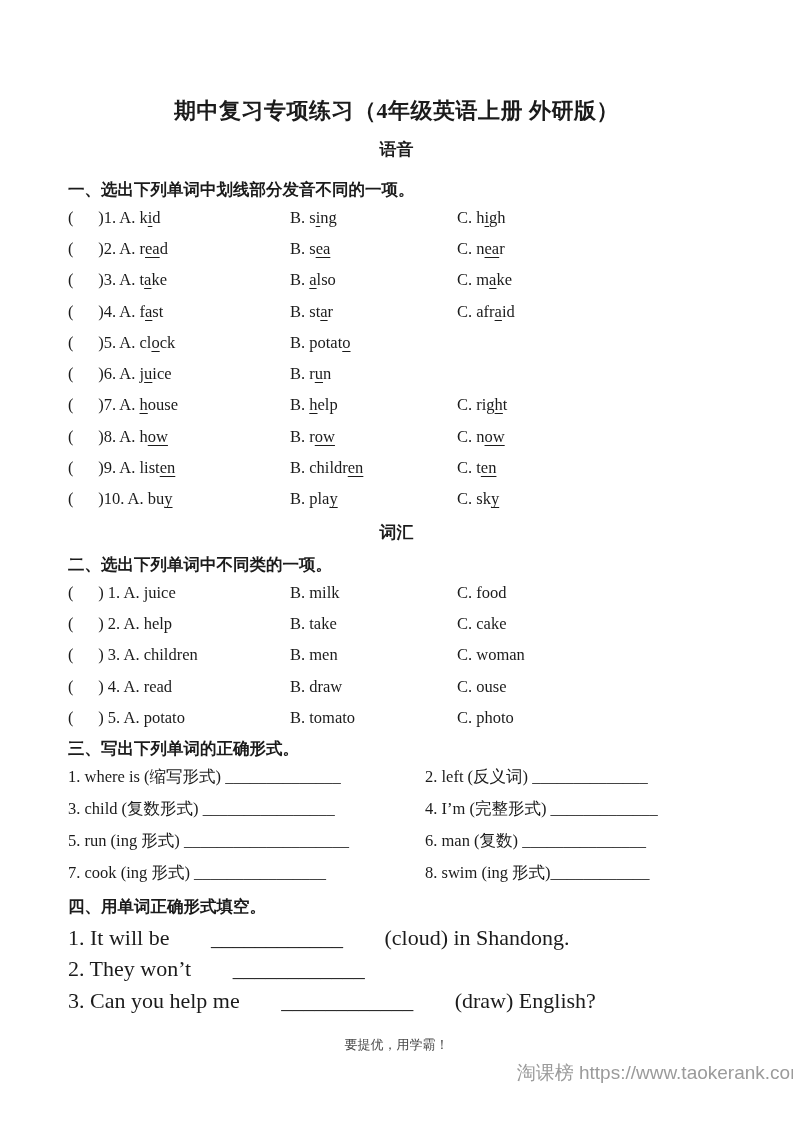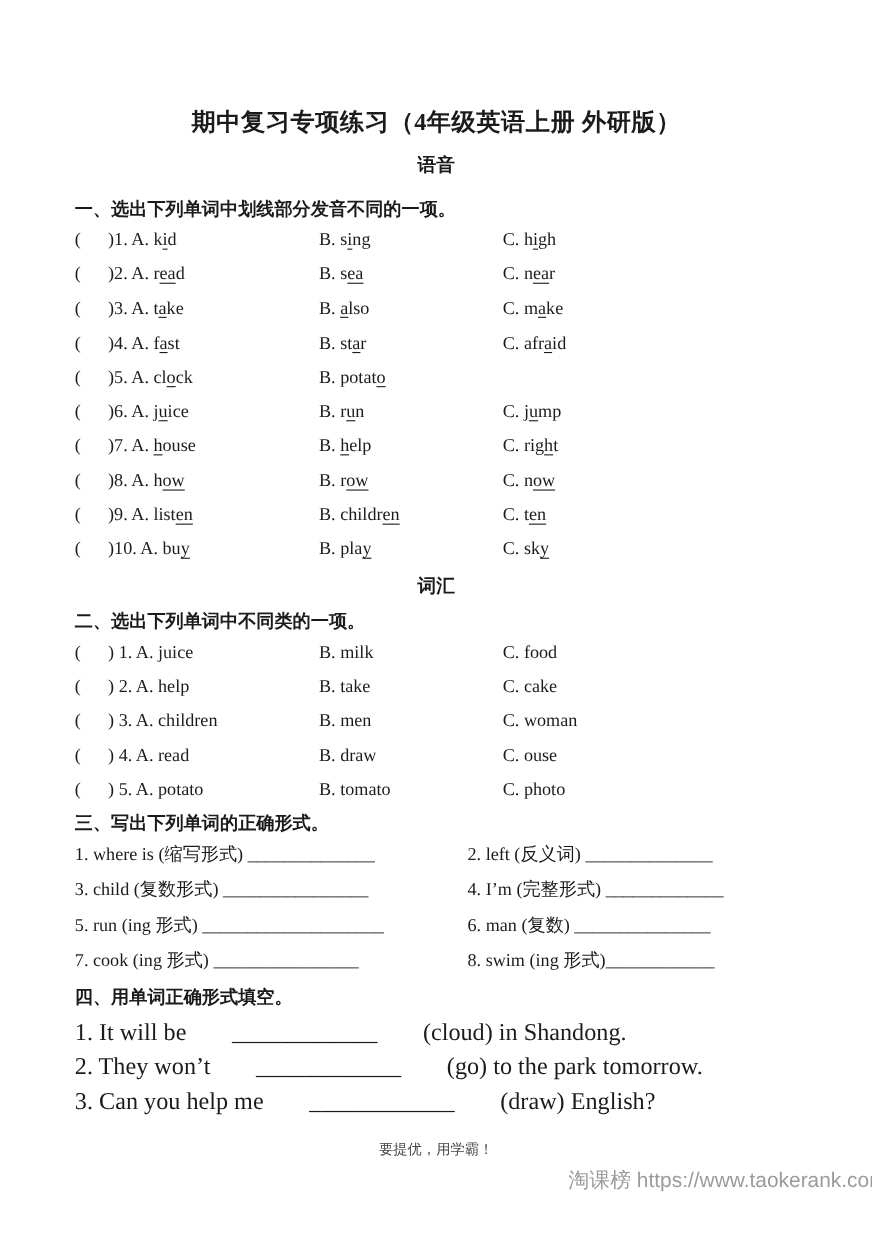--- a/index.html
+++ b/index.html
@@ -61,21 +61,20 @@
       <span class="c2"><span>B. </span><span><span>st</span><span class="ul">a</span><span>r</span></span></span>
       <span class="c3"><span>C. </span><span><span>afr</span><span class="ul">a</span><span>id</span></span></span>
     </div>
     <div class="qr">
       <span class="c1"><span>(      )5. </span><span>A. </span><span><span>cl</span><span class="ul">o</span><span>ck</span></span></span>
       <span class="c2"><span>B. </span><span><span>potat</span><span class="ul">o</span><span></span></span></span>
     </div>
     <div class="qr">
       <span class="c1"><span>(      )6. </span><span>A. </span><span><span>j</span><span class="ul">u</span><span>ice</span></span></span>
       <span class="c2"><span>B. </span><span><span>r</span><span class="ul">u</span><span>n</span></span></span>
-      <span class="c3"><span>C. </span><span><span>j</span><span class="ul">u</span><span>mp</span></span></span>
     </div>
     <div class="qr">
       <span class="c1"><span>(      )7. </span><span>A. </span><span><span></span><span class="ul">h</span><span>ouse</span></span></span>
       <span class="c2"><span>B. </span><span><span></span><span class="ul">h</span><span>elp</span></span></span>
       <span class="c3"><span>C. </span><span><span>rig</span><span class="ul">h</span><span>t</span></span></span>
     </div>
     <div class="qr">
       <span class="c1"><span>(      )8. </span><span>A. </span><span><span>h</span><span class="ul">ow</span><span></span></span></span>
       <span class="c2"><span>B. </span><span><span>r</span><span class="ul">ow</span><span></span></span></span>
       <span class="c3"><span>C. </span><span><span>n</span><span class="ul">ow</span><span></span></span></span>
@@ -144,21 +143,21 @@
     </div>
   </div>
 
   <div class="ins i4">四、用单词正确形式填空。</div>
 
   <div class="rows">
     <div class="fb">
       <span>1. It will be </span><span class="bl">____________</span><span> (cloud) in Shandong.</span>
     </div>
     <div class="fb">
-      <span>2. They won’t </span><span class="bl">____________</span><span> (go) to the park tomorrow.</span>
+      <span>2. They won’t </span><span class="bl">____________</span>
     </div>
     <div class="fb">
       <span>3. Can you help me </span><span class="bl">____________</span><span> (draw) English?</span>
     </div>
   </div>
 
   <div class="ft1">要提优，用学霸！</div>
   <div class="ft2">淘课榜 https://www.taokerank.com</div>
 
 </div>

